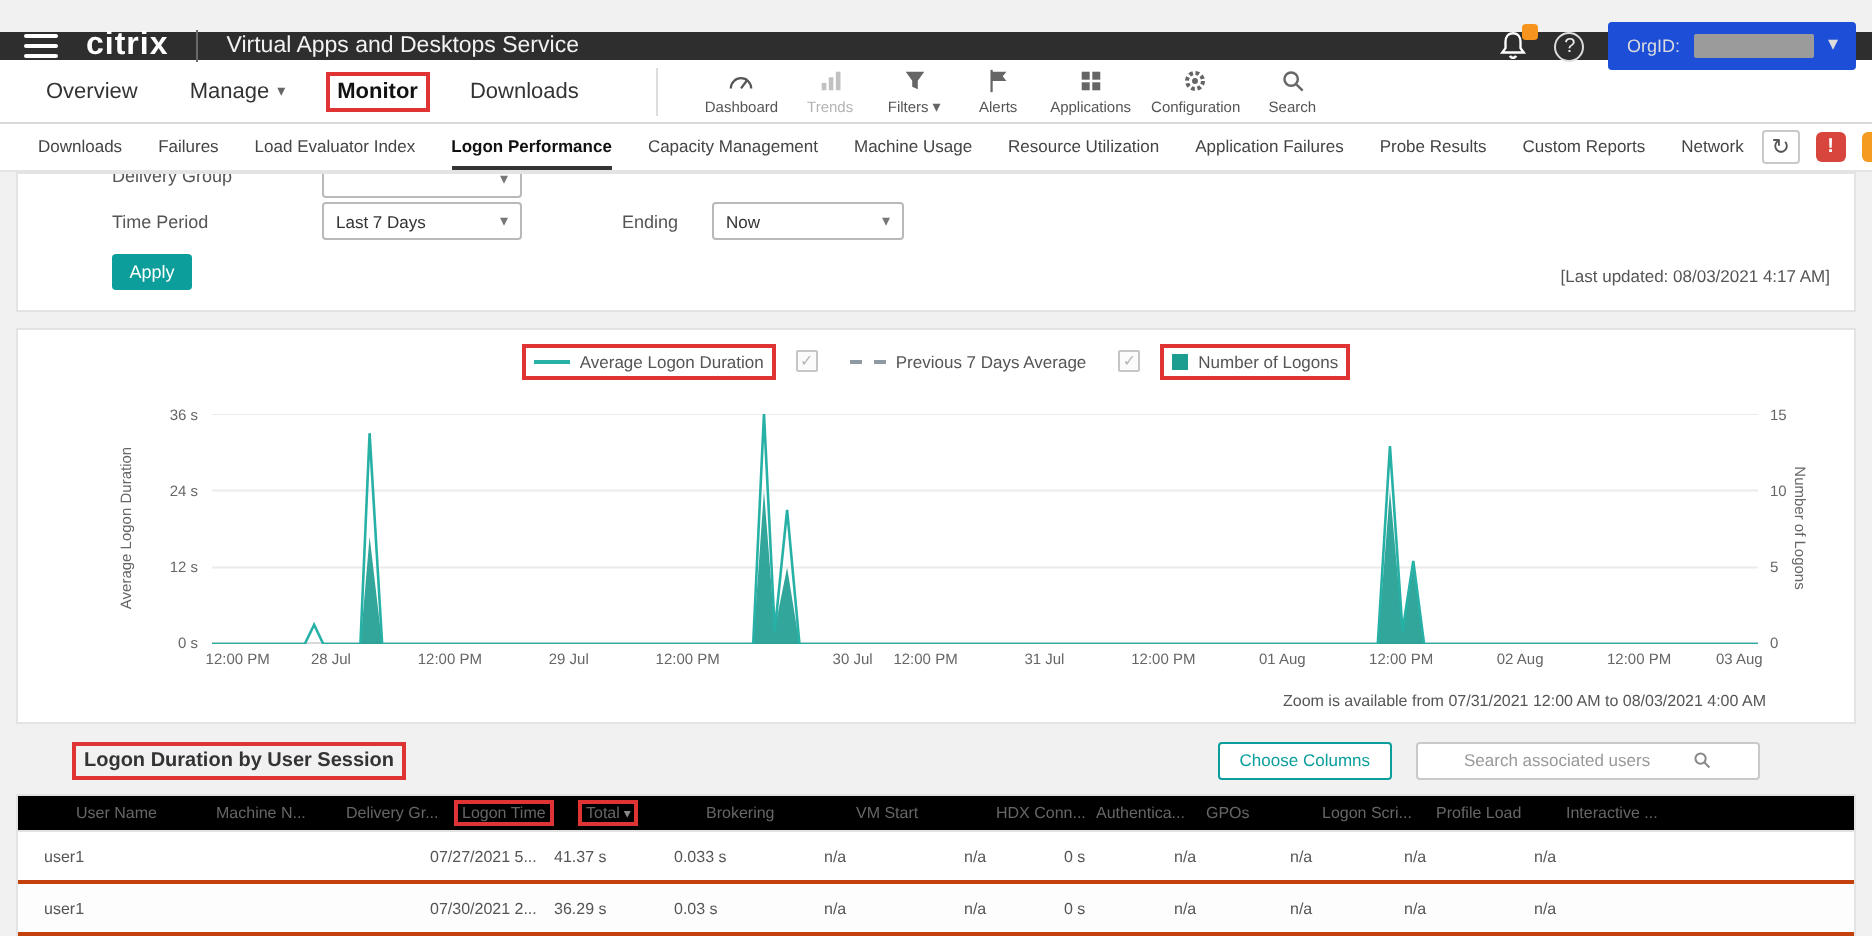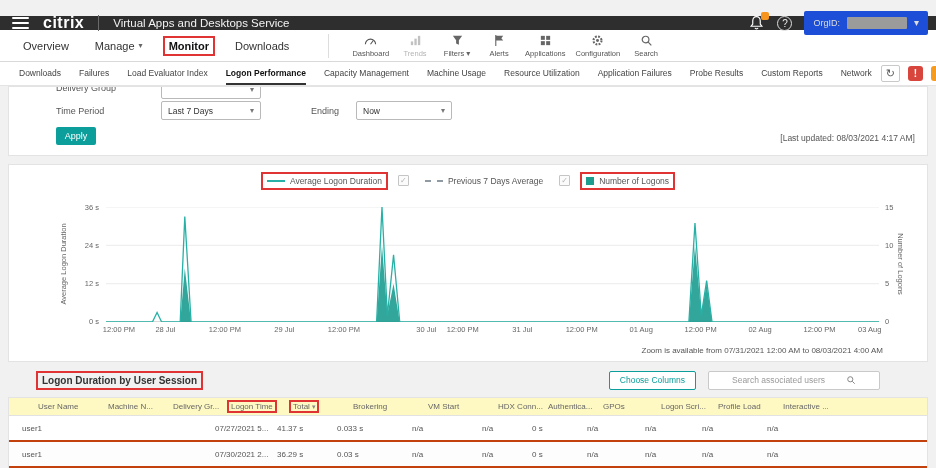--- a/index.html
+++ b/index.html
@@ -80,21 +80,21 @@
   .section-title { margin-left:34px; font-size:10px; font-weight:bold; color:#333; }
   .choose-cols { margin-left:auto; height:19px; padding:0 10px; background:#fff; border:1px solid #0b9e9b; color:#0b9e9b; font-size:8.5px; border-radius:2px; cursor:pointer; font-family:inherit; }
   .search-box { margin-left:12px; margin-right:48px; width:172px; height:19px; border:1px solid #c9c9c9; border-radius:2px; background:#fff; display:flex; align-items:center; padding:0 23px; gap:4px; }
   .search-box input { border:none; outline:none; flex:1; font-size:8.5px; color:#333; font-family:inherit; background:transparent; min-width:0; }
   .search-box input::placeholder { color:#999; }
   .search-box svg { width:10px; height:10px; flex:0 0 auto; }
 
   
   .table { margin-top:5px; background:#fff; border:1px solid #e3e3e3; border-bottom:none; }
   .thead, .trow { display:grid; grid-template-columns:70px 65px 58px 62px 60px 75px 70px 50px 55px 58px 57px 65px 1fr; padding-left:29px; align-items:center; }
-  .thead { height:18px; background:#fef9c3; border-bottom:1px solid #e2e2e2; }
+  .thead { height:18px; background:#000000; border-bottom:1px solid #e2e2e2; }
   .thead .hcell { font-size:8px; color:#666; display:flex; align-items:center; gap:2px; width:max-content; }
   .sort-caret { font-size:7px; color:#888; }
   .trow { height:26px; border-bottom:2px solid #c2410c; font-size:8px; color:#555;padding-left:13px; }
   .trow:nth-of-type(odd) { background:#fdfdfd; }
   .redact-cell { width:52px; height:13px; background:#a8a8a8; border-radius:2px; box-shadow:inset 0 0 3px #8a8a8a; }
 
   
   .ann { position:relative; }
   .ann::after { content:""; position:absolute; top:-4px; bottom:-4px; left:-6px; right:-6px; border:2px solid #e03333; pointer-events:none; }
   .ann-tight::after { top:-2px; bottom:-2px; left:-4px; right:-4px; }

